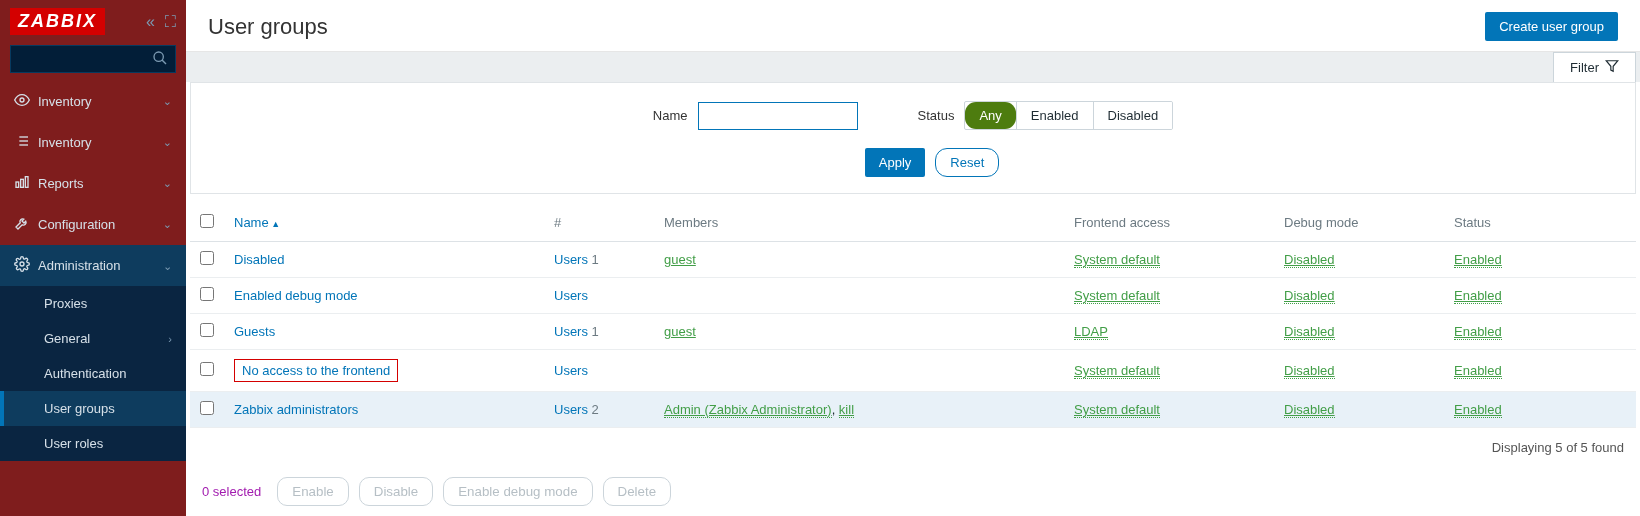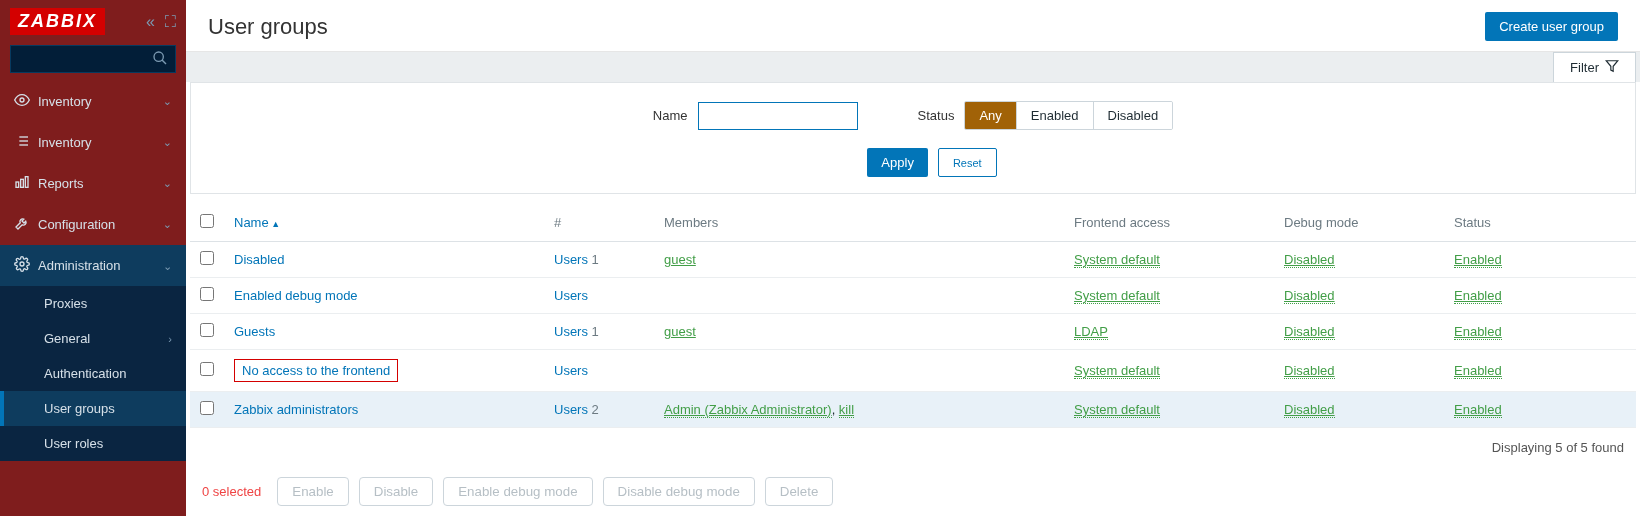--- a/index.html
+++ b/index.html
@@ -23,34 +23,34 @@
 .sub-item { display: flex; align-items: center; justify-content: space-between; padding: 10px 14px 10px 44px; color: #d6e0e8; cursor: pointer; font-size: 13px; }
 .sub-item .schev { color: #7b9ab2; font-size: 11px; }
 .sub-item.active { background: #0e3c5e; position: relative; }
 .sub-item.active::before { content: ""; position: absolute; left: 0; top: 0; bottom: 0; width: 4px; background: #0275b8; }
 
 
 .main { flex: 1; display: flex; flex-direction: column; }
 .header { display: flex; align-items: center; justify-content: space-between; padding: 12px 22px 10px 22px; border-bottom: 1px solid #e6e6e6; }
 .header h1 { font-size: 22px; font-weight: 400; color: #333; }
 .btn-primary { background: #0275b8; color: #fff; border: none; padding: 7px 14px; cursor: pointer; font-size: 13px; border-radius: 2px; margin-left: 28px; }
-.btn-secondary { background: #fff; color: #0275b8; border: 1px solid #0275b8; padding: 6px 14px; cursor: pointer; font-size: 11px; border-radius: 2px; }
+.btn-secondary { background: #fff; color: #0275b8; border: 1px solid #0275b8; padding: 6px 14px; cursor: pointer; font-size: 13px; border-radius: 12px; }
 
 .filter-toggle { display: flex; justify-content: flex-end; background: #ebeef0; padding: 0 0 0 0; }
 .filter-tab { background: #fff; border: 1px solid #ccd5db; border-bottom: none; padding: 6px 16px; display: flex; align-items: center; gap: 6px; cursor: pointer; margin-right: 4px; }
 
 .filter-box { background: #fff; margin: 0 4px; border: 1px solid #e0e4e7; padding: 18px 0 16px 0; }
 .filter-row { display: flex; align-items: center; justify-content: center; gap: 60px; }
 .filter-field { display: flex; align-items: center; gap: 10px; }
 .filter-field label { color: #333; }
 .filter-field input[type="text"] { border: 1px solid #0275b8; padding: 5px 6px; width: 160px; height: 28px; outline: none; }
 .seg-group { display: flex; border: 1px solid #ccd5db; border-radius: 2px; overflow: hidden; }
 .seg { padding: 6px 14px; cursor: pointer; background: #fff; border-left: 1px solid #ccd5db; }
 .seg:first-child { border-left: none; }
-.seg.active { background: #a16207; color: #fff; }
+.seg.active { background: #4d7c0f; color: #fff; border-radius: 11px; }
 .filter-actions { display: flex; justify-content: center; gap: 10px; margin-top: 18px; }
 .filter-actions::before { content: ""; display: block; }
 
 
 .table-wrap { margin: 10px 4px 0 4px; }
 table { width: 100%; border-collapse: collapse; }
 thead th { text-align: left; font-weight: normal; color: #6c7a82; padding: 10px 10px; border-bottom: 1px solid #dde2e6; font-size: 13px; }
 thead th a { color: #0275b8; text-decoration: none; }
 tbody td { padding: 9px 10px; border-bottom: 1px solid #ebeef0; vertical-align: middle; }
 tbody tr.selrow { background: #e8f1f8; }
@@ -58,22 +58,22 @@
 .green { color: #429e47; }
 .green.dotted { border-bottom: 1px dotted #429e47; cursor: pointer; }
 .muted { color: #6c7a82; }
 .highlight { border: 1px solid #d40000; padding: 3px 7px; display: inline-block; }
 .chk { width: 14px; height: 14px; cursor: pointer; }
 .sort-asc::after { content: " ▲"; font-size: 9px; color: #0275b8; }
 
 .table-footer { display: flex; justify-content: flex-end; padding: 12px 12px 12px 12px; color: #555; }
 
 .bulk-actions { display: flex; align-items: center; gap: 10px; padding: 10px 12px; background: #fff; }
-.bulk-actions .sel-count { color: #ef4444; margin-right: 6px; }
-.btn-disabled { background: #fff; border: 1px solid #ccd5db; color: #b6bfc5; padding: 6px 14px; cursor: not-allowed; border-radius: 4px; }
+.bulk-actions .sel-count { color: #a21caf; margin-right: 6px; }
+.btn-disabled { background: #fff; border: 1px solid #ccd5db; color: #b6bfc5; padding: 6px 14px; cursor: not-allowed; border-radius: 10px; }
 
 .col-chk { width: 30px; }
 .col-name { width: 320px; }
 .col-num { width: 110px; }
 .col-members { width: 410px; }
 .col-fe { width: 210px; }
 .col-dbg { width: 170px; }
 </style>
 </head>
 <body>
@@ -260,18 +260,17 @@
           </tbody>
       </table>
       <div class="table-footer">
         <span>Displaying 5 of 5 found</span>
       </div>
       <div class="bulk-actions">
         <span class="sel-count">0 selected</span>
         <button class="btn-disabled">Enable</button>
         <button class="btn-disabled">Disable</button>
         <button class="btn-disabled">Enable debug mode</button>
-        <button class="btn-disabled">Disable debug mode</button>
         <button class="btn-disabled">Delete</button>
       </div>
     </div>
   </main>
 </div>
 
 </body></html>

